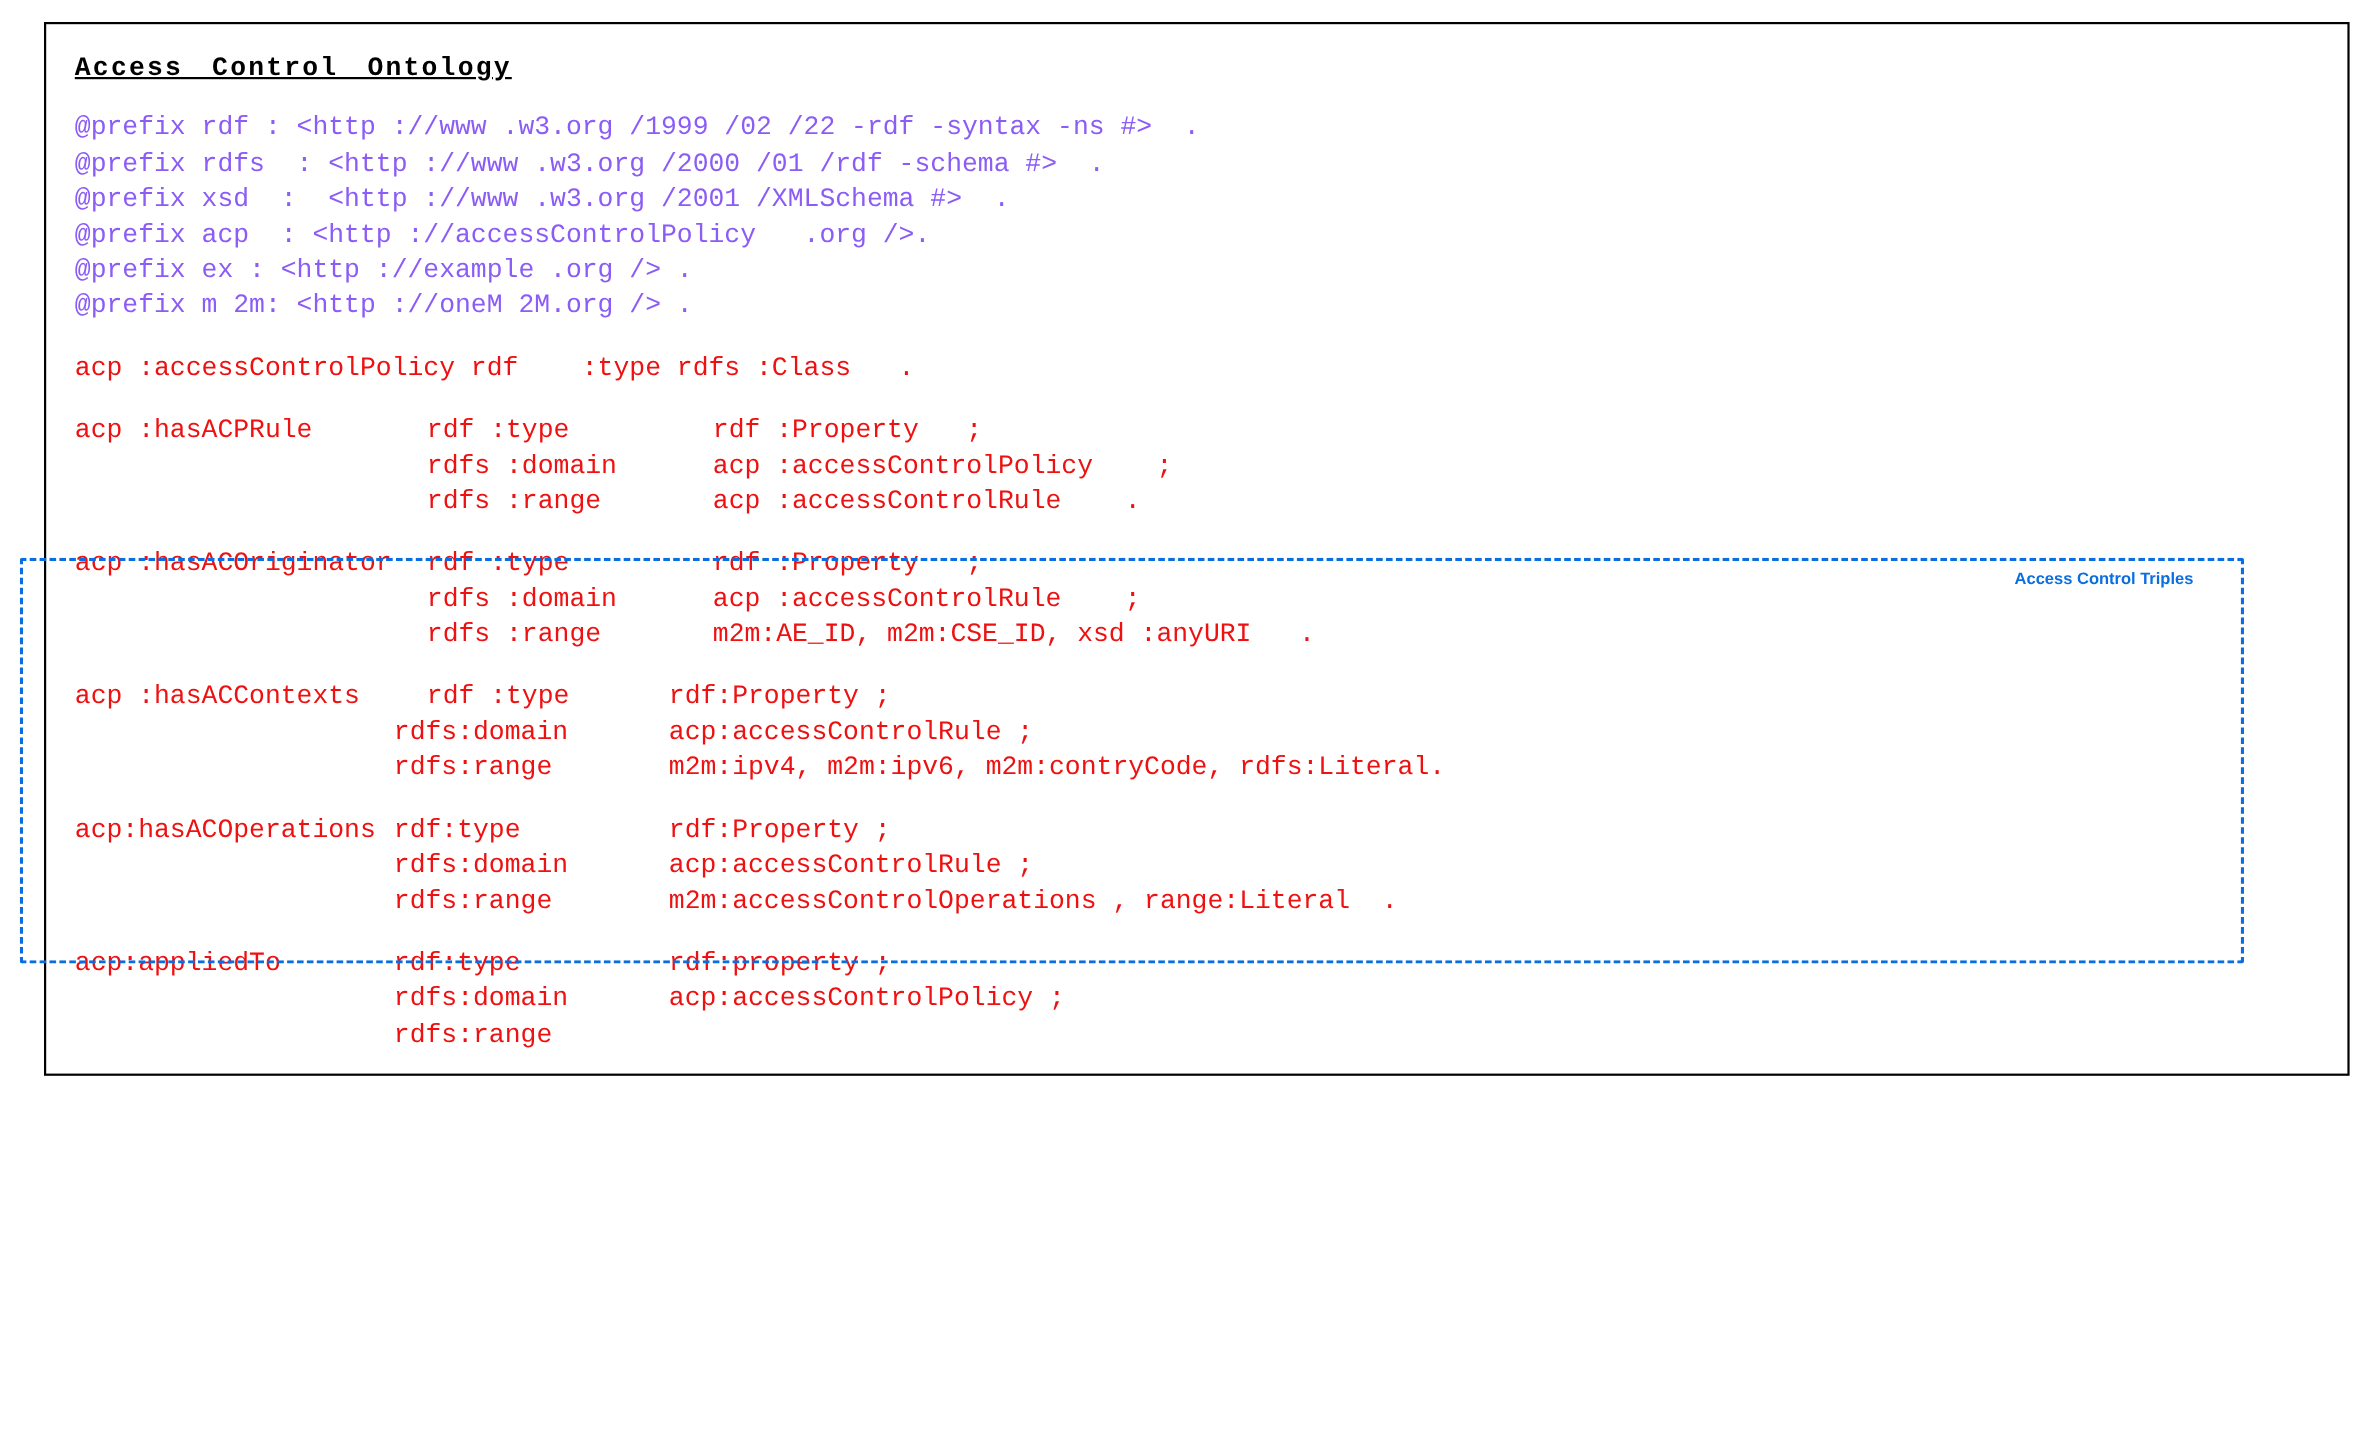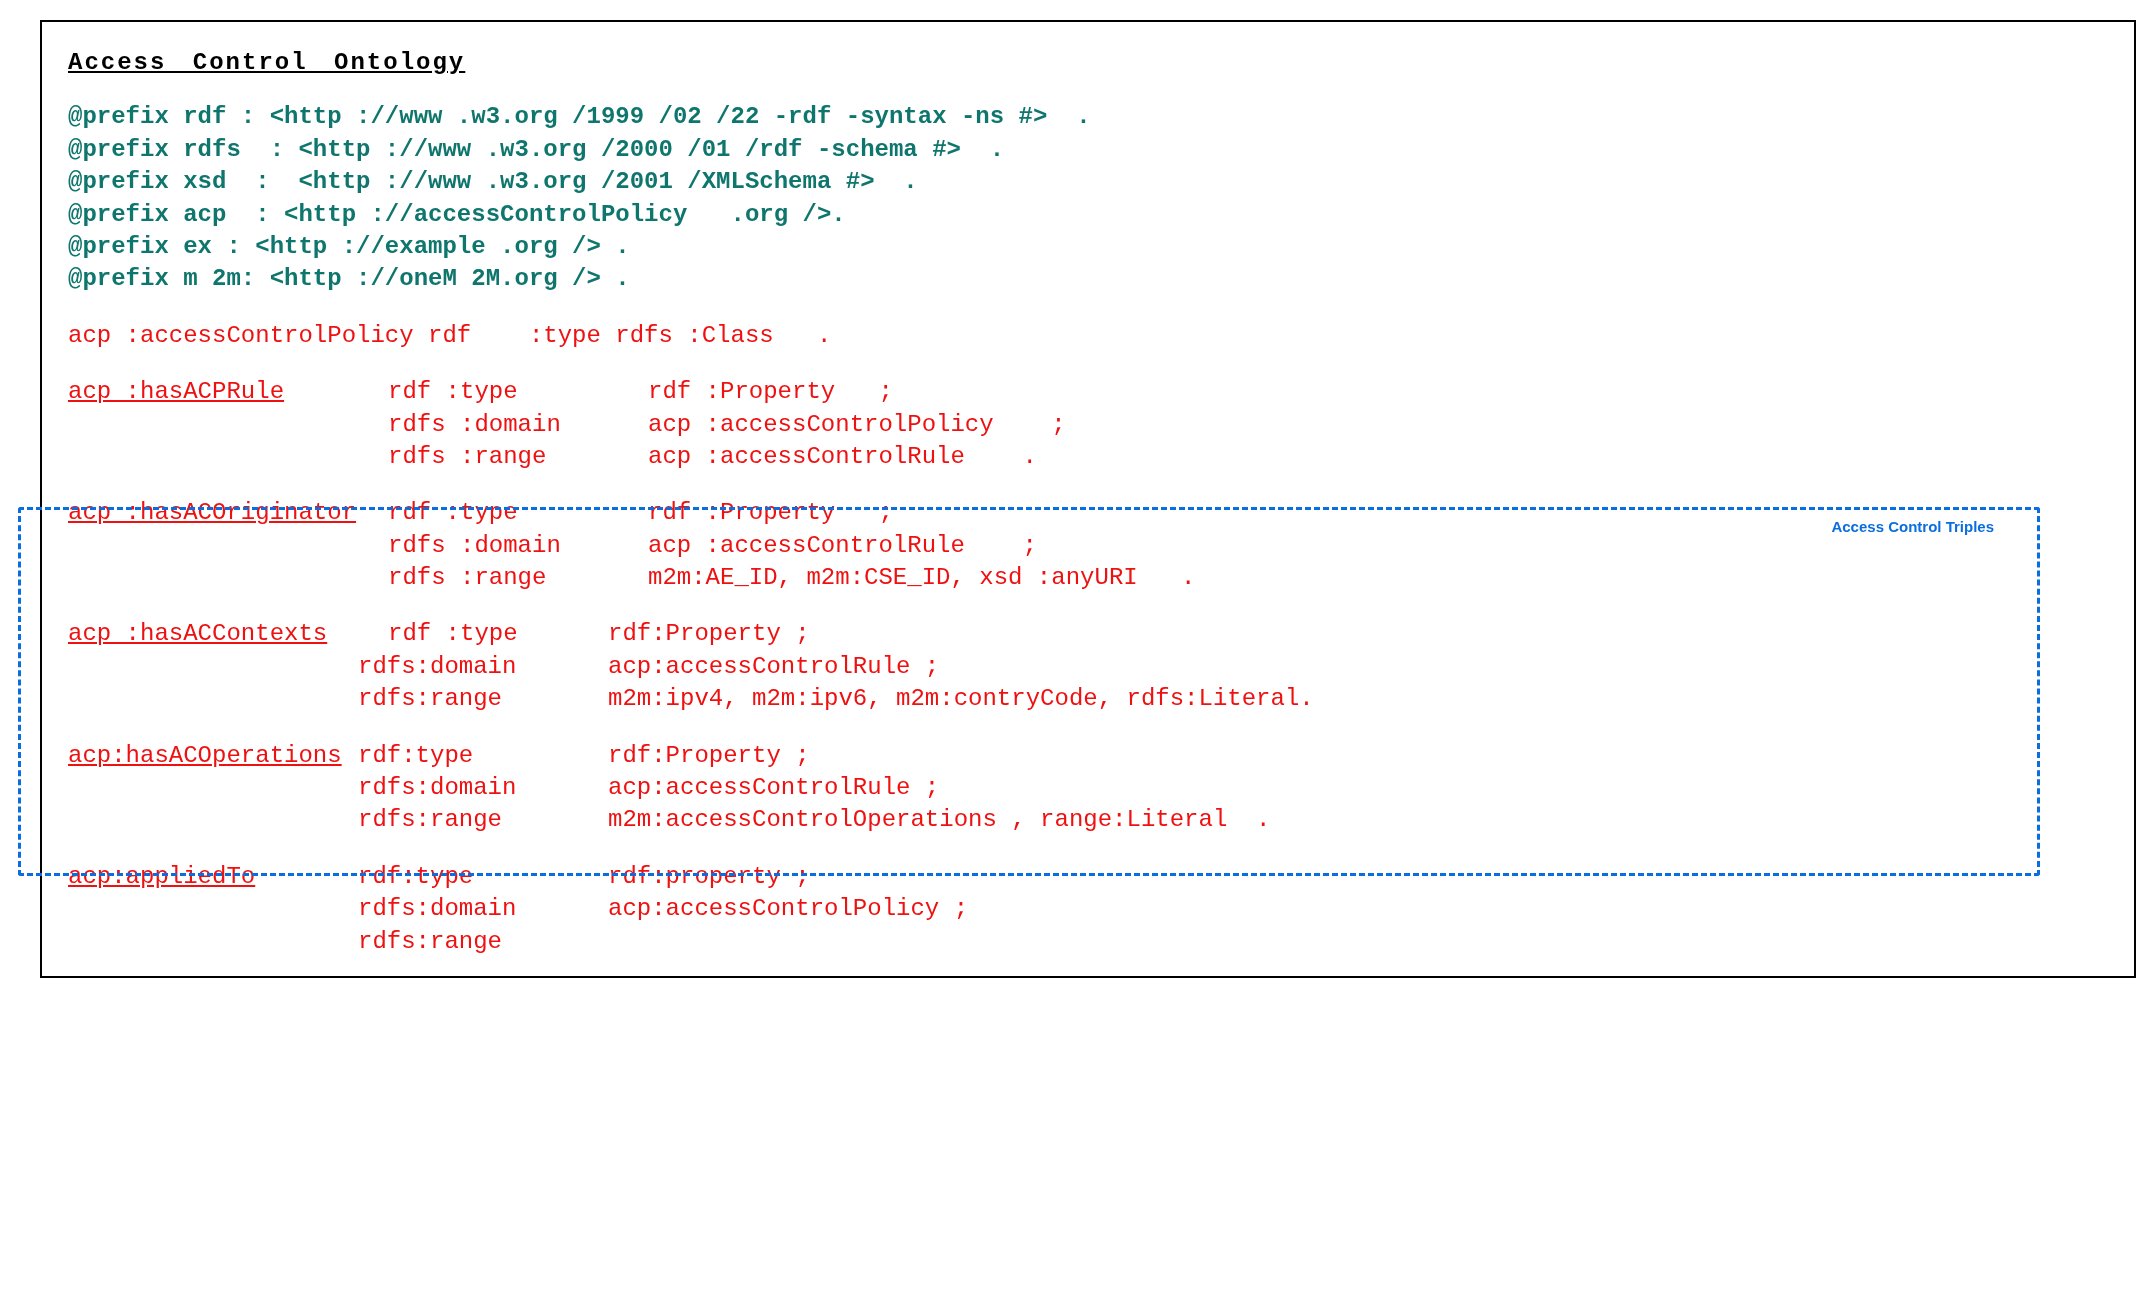--- a/index.html
+++ b/index.html
@@ -22,28 +22,28 @@
     letter-spacing:2px;
     word-spacing:10px;
     margin-bottom:22px;
   }
   pre{
     margin:0;
     font-family:inherit;
     font-size:inherit;
     white-space:pre;
   }
-  .black{color:#0f766e;font-weight:bold;}
+  .black{color:#8b5cf6;}
   .red{color:#e11;}
   .spacer{height:24px;}
 
   
   .propblock{margin:0;}
   .propblock .row{display:flex;}
-  .propblock .c1{min-width:320px;text-decoration:underline;}
+  .propblock .c1{min-width:320px;}
   .propblock .c2{min-width:260px;}
   .propblock .c3{flex:1;}
 
   
   .triples-box{
     position:absolute;
     border:3px dashed #0a6ee0;
     border-radius:3px;
     left:-24px;
     pointer-events:none;

